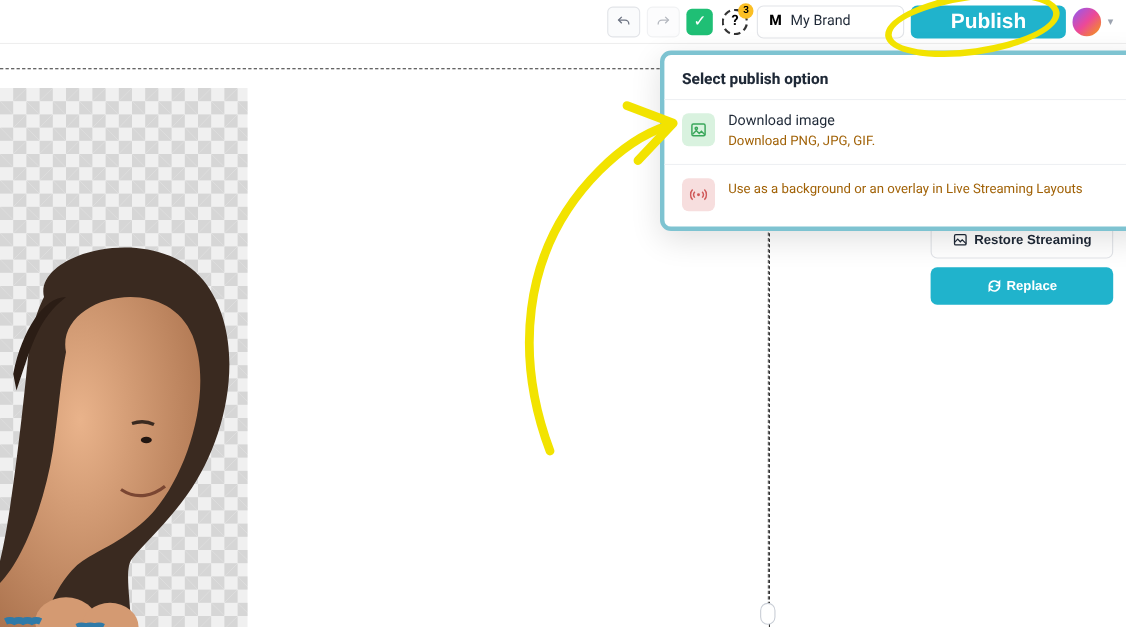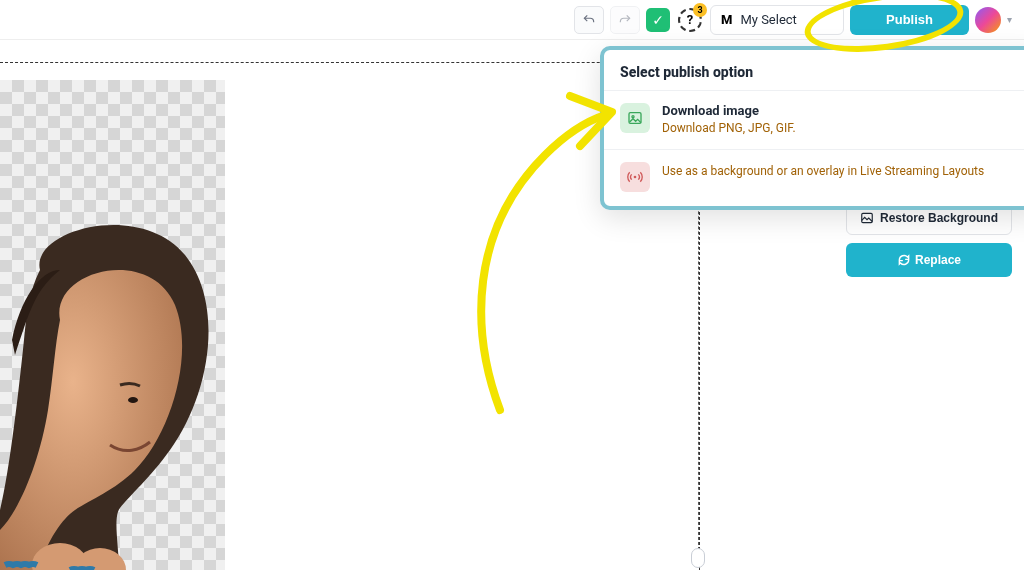--- a/index.html
+++ b/index.html
@@ -6,21 +6,21 @@
   html, body { width: 1024px; height: 570px; font-family: -apple-system, BlinkMacSystemFont, "Segoe UI", Roboto, sans-serif; background: #fff; overflow: hidden; }
   .topbar { position: absolute; left: 0; right: 0; top: 0; height: 40px; display: flex; align-items: center; padding: 0 12px; gap: 6px; border-bottom: 1px solid #eee; justify-content: flex-end; }
   .icon-btn { width: 30px; height: 28px; border: 1px solid #e2e4e8; border-radius: 5px; background: #fafbfc; display: flex; align-items: center; justify-content: center; color: #6b7280; font-size: 13px; cursor: pointer; }
   .check { width: 24px; height: 24px; border-radius: 5px; background: #1fbf75; color: #fff; display: flex; align-items: center; justify-content: center; font-size: 14px; }
   .help-wrap { position: relative; width: 28px; height: 28px; display: flex; align-items: center; justify-content: center; }
   .help-circle { width: 24px; height: 24px; border: 2px dashed #333; border-radius: 50%; display: flex; align-items: center; justify-content: center; font-weight: 700; font-size: 13px; cursor: pointer; }
   .badge { position: absolute; top: -3px; right: -3px; background: #fbbf24; color: #000; border-radius: 50%; width: 14px; height: 14px; font-size: 9px; font-weight: 700; display: flex; align-items: center; justify-content: center; }
   .brand-pill { display: flex; align-items: center; border: 1px solid #e2e4e8; border-radius: 6px; height: 30px; padding: 0 10px; gap: 8px; cursor: pointer; min-width: 134px; }
   .brand-m { font-weight: 800; font-size: 13px; }
   .brand-name { font-size: 13px; color: #1f2937; }
-  .publish-btn { background: #20b3cc; color: #fff; border: none; border-radius: 6px; height: 30px; padding: 0 36px; font-weight: 700; font-size: 13px; cursor: pointer; }
+  .publish-btn { background: #20b3cc; color: #fff; border: none; border-radius: 6px; height: 30px; padding: 0 36px; font-weight: 700; font-size: 19px; cursor: pointer; }
   .avatar { width: 26px; height: 26px; border-radius: 50%; background: linear-gradient(135deg,#8b5cf6,#ec4899,#f59e0b); cursor: pointer; }
   .chev { color: #9ca3af; font-size: 10px; cursor: pointer; }
 
   .canvas-border { position: absolute; left: 0; top: 62px; width: 700px; height: 508px; border-top: 1px dashed #333; border-right: 1px dashed #333; }
   .drag-handle { position: absolute; right: -8px; top: 4px; width: 16px; height: 16px; border: 1px solid #bbb; border-radius: 3px; background: #fff; display: flex; align-items: center; justify-content: center; cursor: grab; }
   .dots { display: grid; grid-template-columns: repeat(3,2px); grid-gap: 1px; }
   .dots span { width: 2px; height: 2px; background: #9ca3af; border-radius: 50%; }
   .checker { position: absolute; left: 0; top: 80px; width: 225px; height: 490px;
     background-image: linear-gradient(45deg,#d6d6d6 25%,transparent 25%),linear-gradient(-45deg,#d6d6d6 25%,transparent 25%),linear-gradient(45deg,transparent 75%,#d6d6d6 75%),linear-gradient(-45deg,transparent 75%,#d6d6d6 75%);
     background-size: 24px 24px; background-position: 0 0,0 12px,12px -12px,-12px 0; background-color:#f0f0f0; overflow:hidden; }
@@ -38,21 +38,21 @@
   .ghost-btn { display: flex; align-items: center; justify-content: center; gap: 6px; width: 100%; height: 34px; border: 1px solid #e2e4e8; border-radius: 6px; background: #fff; font-weight: 700; font-size: 12px; color: #1f2937; cursor: pointer; margin-bottom: 8px; }
   .primary-btn { display: flex; align-items: center; justify-content: center; gap: 4px; width: 100%; height: 34px; border: none; border-radius: 6px; background: #20b3cc; color: #fff; font-weight: 700; font-size: 12px; cursor: pointer; }
 
   .pop { position: absolute; left: 600px; top: 46px; width: 444px; background: #fff; border: 4px solid #7ec3d1; border-radius: 10px; box-shadow: 0 8px 28px rgba(0,0,0,0.12); padding: 10px 0 0 0; }
   .pop-title { font-weight: 800; font-size: 14px; color: #1f2937; padding: 4px 16px 10px; }
   .pop-item { display: flex; gap: 12px; padding: 12px 16px 14px; border-top: 1px solid #eef0f3; cursor: pointer; }
   .pop-item:first-of-type { border-top: none; }
   .pop-ico { width: 30px; height: 30px; border-radius: 6px; display: flex; align-items: center; justify-content: center; flex: 0 0 30px; }
   .ico-green { background: #d9f2df; color: #3aa75b; }
   .ico-pink  { background: #f7dede; color: #d05a5a; }
-  .pop-t1 { font-size: 13px; font-weight: 700; color: #1f2937; line-height: 1.2; }
+  .pop-t1 { font-size: 13px; font-weight: 400; color: #1f2937; line-height: 1.2; }
   .pop-t2 { font-size: 12px; color: #a16207; margin-top: 2px; }
 
   .ann-circle { position: absolute; pointer-events: none; border: 6px solid #f2e300; border-radius: 50%; transform: rotate(-8deg); }
   .ann-arrow  { position: absolute; pointer-events: none; }
   .ann-arrow path { fill: none; stroke: #f2e300; stroke-width: 8; stroke-linecap: round; stroke-linejoin: round; }
 </style>
 </head>
 <body>
 
 <div class="topbar">
@@ -68,21 +68,21 @@
         <path d="M20 9H10a6 6 0 00-6 6v1"></path>
       </svg>
   </button>
   <div class="check">✓</div>
   <div class="help-wrap">
     <div class="help-circle">?</div>
     <div class="badge">3</div>
   </div>
   <div class="brand-pill">
     <span class="brand-m">M</span>
-    <span class="brand-name">My Select</span>
+    <span class="brand-name">My Brand</span>
   </div>
   <button class="publish-btn">Publish</button>
   <div class="avatar"></div>
   <span class="chev">▾</span>
 </div>
 
 <div class="canvas-border">
   <div class="drag-handle">
     <div class="dots">
         <span></span>
@@ -140,21 +140,21 @@
     </div>
   </div>
   <button class="ghost-btn" style="justify-content:flex-end;padding-right:14px">
       <span>te</span>
     </button>
   <button class="ghost-btn">
     <svg width="14" height="14" viewBox="0 0 24 24" fill="none" stroke="currentColor" stroke-width="2">
         <rect x="3" y="4" width="18" height="16" rx="2"></rect>
         <path d="M3 16l5-5 4 4 3-3 6 6"></path>
       </svg>
-    <span>Restore Background</span>
+    <span>Restore Streaming</span>
   </button>
   <button class="primary-btn">
     <svg width="14" height="14" viewBox="0 0 24 24" fill="none" stroke="currentColor" stroke-width="2.4">
         <path d="M4 12a8 8 0 0114-5l2-2v6h-6"></path>
         <path d="M20 12a8 8 0 01-14 5l-2 2v-6h6"></path>
       </svg>
     <span>Replace</span>
   </button>
 </div>
 

